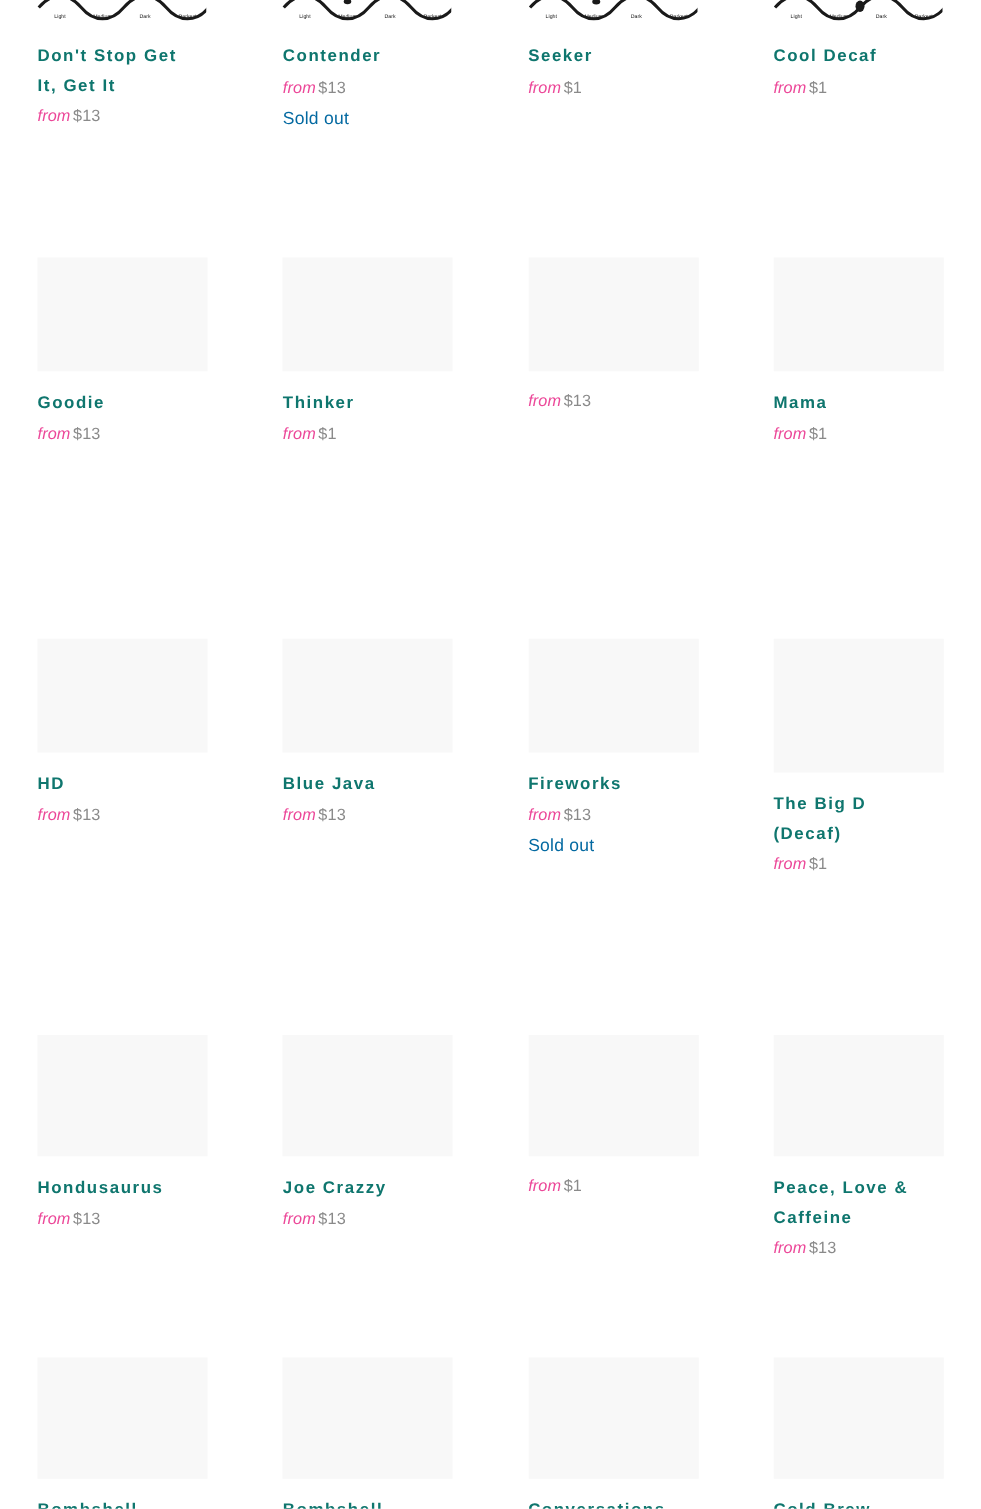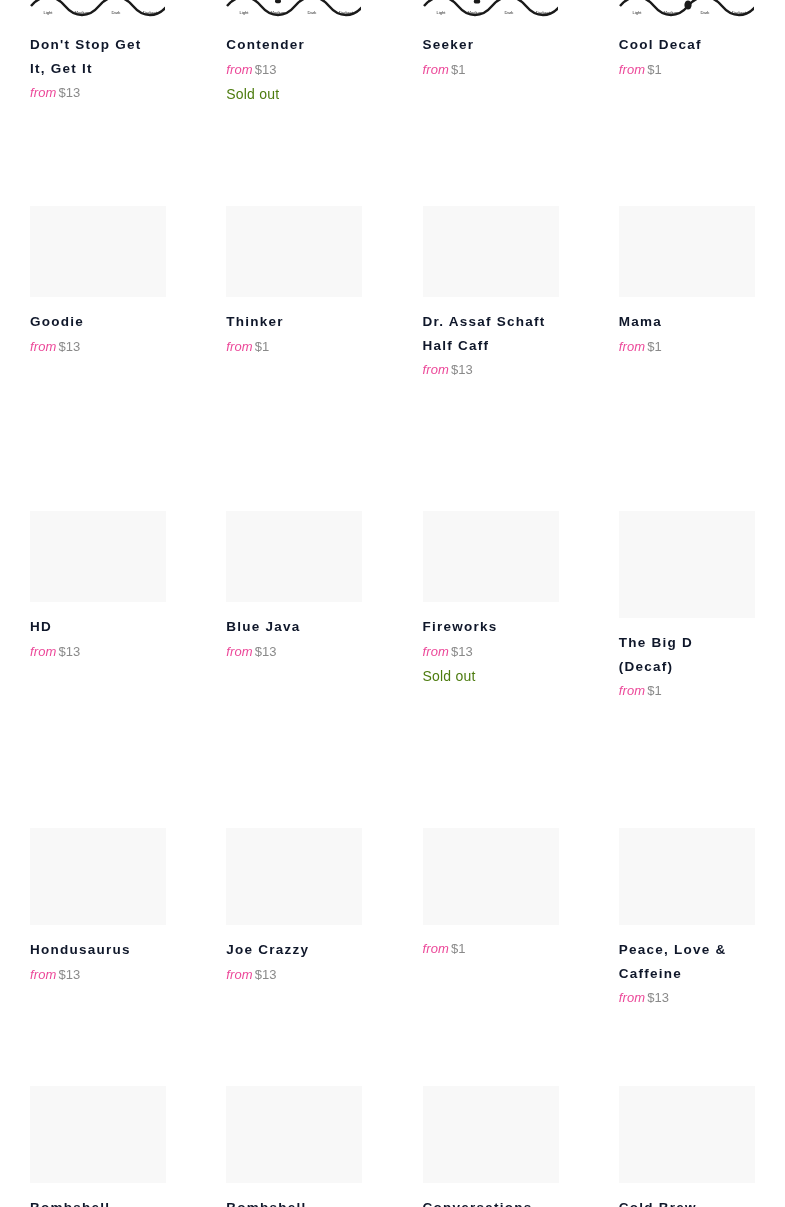--- a/index.html
+++ b/index.html
@@ -38,21 +38,21 @@
     display: block;
   }
   .thumb.h91  { height: 91px; }
   .thumb.h97  { height: 97px; }
 
   .info { padding-top: 13px; }
 
   .p-title {
     font-size: 13.5px;
     font-weight: bold;
-    color: #0f172a;
+    color: #0f766e;
     letter-spacing: 1.25px;
     line-height: 23.5px;
     margin: 0 0 2px 0;
     max-width: 126px;
   }
 
   .p-price {
     font-size: 13px;
     color: #8a8a8a;
     line-height: 21px;
@@ -62,21 +62,21 @@
   .p-price .from {
     font-style: italic;
     font-size: 13px;
     color: #ec4899;
     margin-right: 2px;
   }
   .p-price .amount { font-style: normal; text-align: right; }
 
   .p-soldout {
     font-size: 14px;
-    color: #4d7c0f;
+    color: #0369a1;
     line-height: 22px;
     margin: 3px 0 0 0;
     letter-spacing: 0.2px;
   }
 
   
   .row { position: absolute; left: 0; width: 785px; display: grid; grid-template-columns: repeat(4, 196.25px); }
 
   .r1 { top: -2px; }
   .r2 { top: 206px; }
@@ -189,21 +189,20 @@
       <div class="info">
         <div class="p-title">Thinker</div>
         <div class="p-price">
           <span class="from">from</span><span class="amount">$1</span>
         </div>
       </div>
     </div>
     <div class="cell">
       <div class="thumb h91"></div>
       <div class="info">
-        <div class="p-title">Dr. Assaf Schaft Half Caff</div>
         <div class="p-price">
           <span class="from">from</span><span class="amount">$13</span>
         </div>
       </div>
     </div>
     <div class="cell">
       <div class="thumb h91"></div>
       <div class="info">
         <div class="p-title">Mama</div>
         <div class="p-price">

